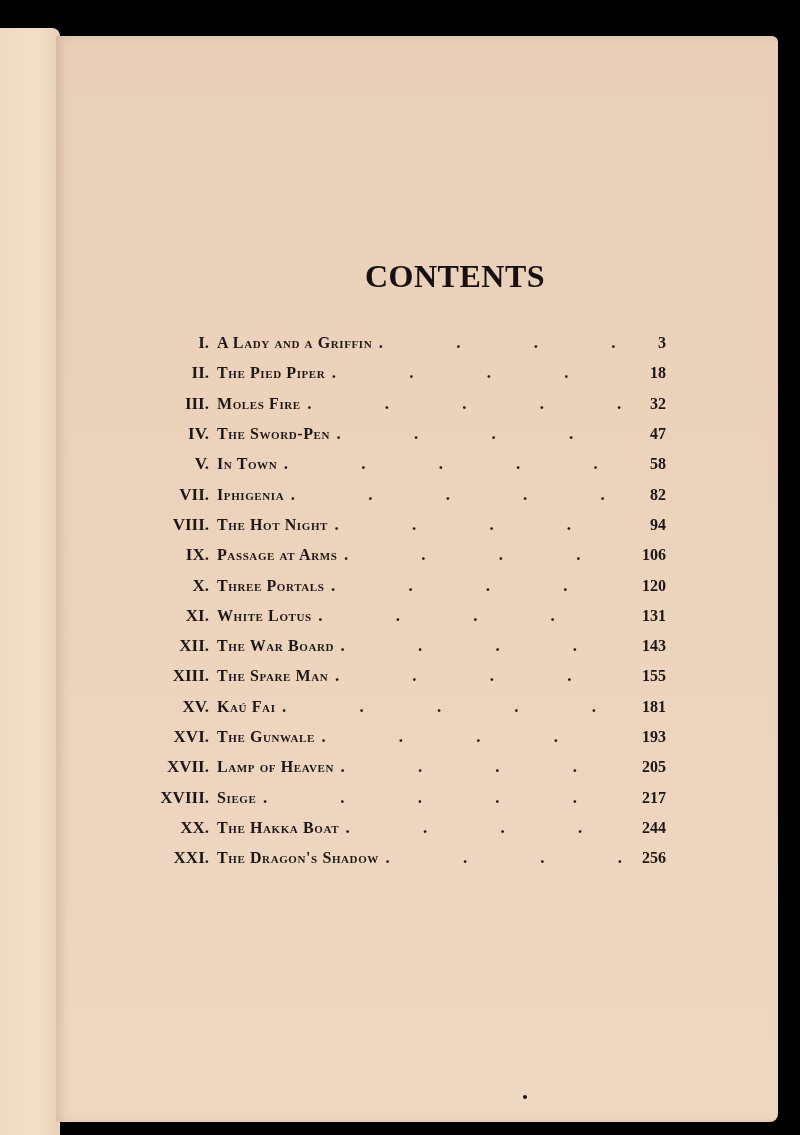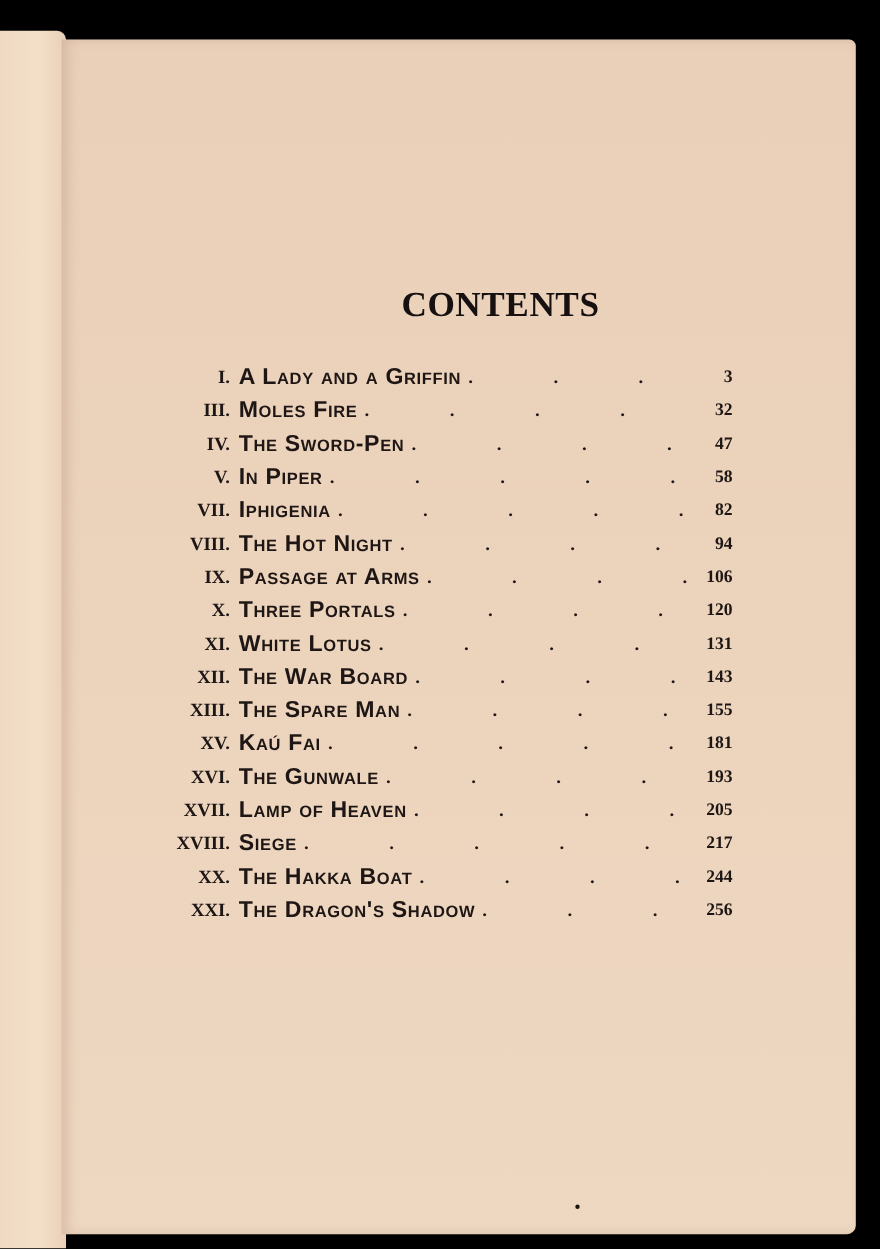--- a/index.html
+++ b/index.html
@@ -69,22 +69,22 @@
       width: 71px;
       text-align: right;
       padding-right: 8px;
       box-sizing: border-box;
       font-family: "Liberation Serif", "DejaVu Serif", serif;
       font-size: 17px;
       font-weight: bold;
     }
     .toc-title {
       font-variant: small-caps;
-      font-family: Liberation Sans, sans-serif;
-      font-size: 21px;
+      font-family: Liberation Serif, serif;
+      font-size: 16px;
       font-weight: bold;
       letter-spacing: 0.6px;
       white-space: nowrap;
     }
     .toc-leader {
       flex: 1;
       overflow: hidden;
       white-space: nowrap;
       letter-spacing: 0;
       font-size: 15px;
@@ -124,34 +124,40 @@
 
     <div class="toc" id="toc">
 
     <div class="toc-row">
           <span class="toc-num">I.</span>
           <span class="toc-title">A Lady and a Griffin</span>
           <span class="toc-leader"></span>
           <span class="toc-page">3</span>
         </div>
         <div class="toc-row">
+          <span class="toc-num">II.</span>
+          <span class="toc-title">The Pied Piper</span>
+          <span class="toc-leader"></span>
+          <span class="toc-page">18</span>
+        </div>
+        <div class="toc-row">
           <span class="toc-num">III.</span>
           <span class="toc-title">Moles Fire</span>
           <span class="toc-leader"></span>
           <span class="toc-page">32</span>
         </div>
         <div class="toc-row">
           <span class="toc-num">IV.</span>
           <span class="toc-title">The Sword-Pen</span>
           <span class="toc-leader"></span>
           <span class="toc-page">47</span>
         </div>
         <div class="toc-row">
           <span class="toc-num">V.</span>
-          <span class="toc-title">In Piper</span>
+          <span class="toc-title">In Town</span>
           <span class="toc-leader"></span>
           <span class="toc-page">58</span>
         </div>
         <div class="toc-row">
           <span class="toc-num">VII.</span>
           <span class="toc-title">Iphigenia</span>
           <span class="toc-leader"></span>
           <span class="toc-page">82</span>
         </div>
         <div class="toc-row">

